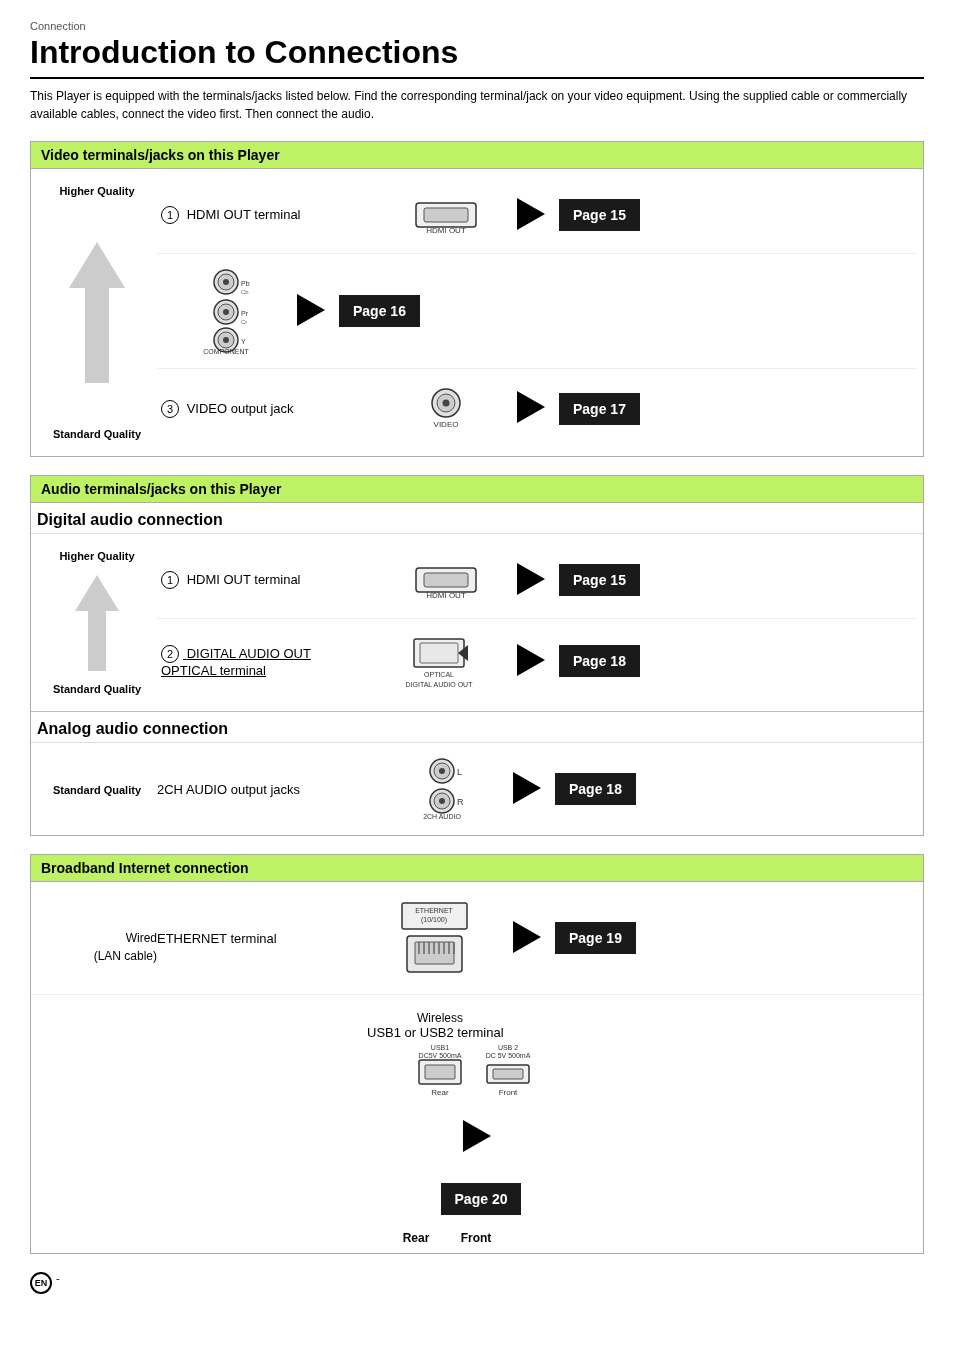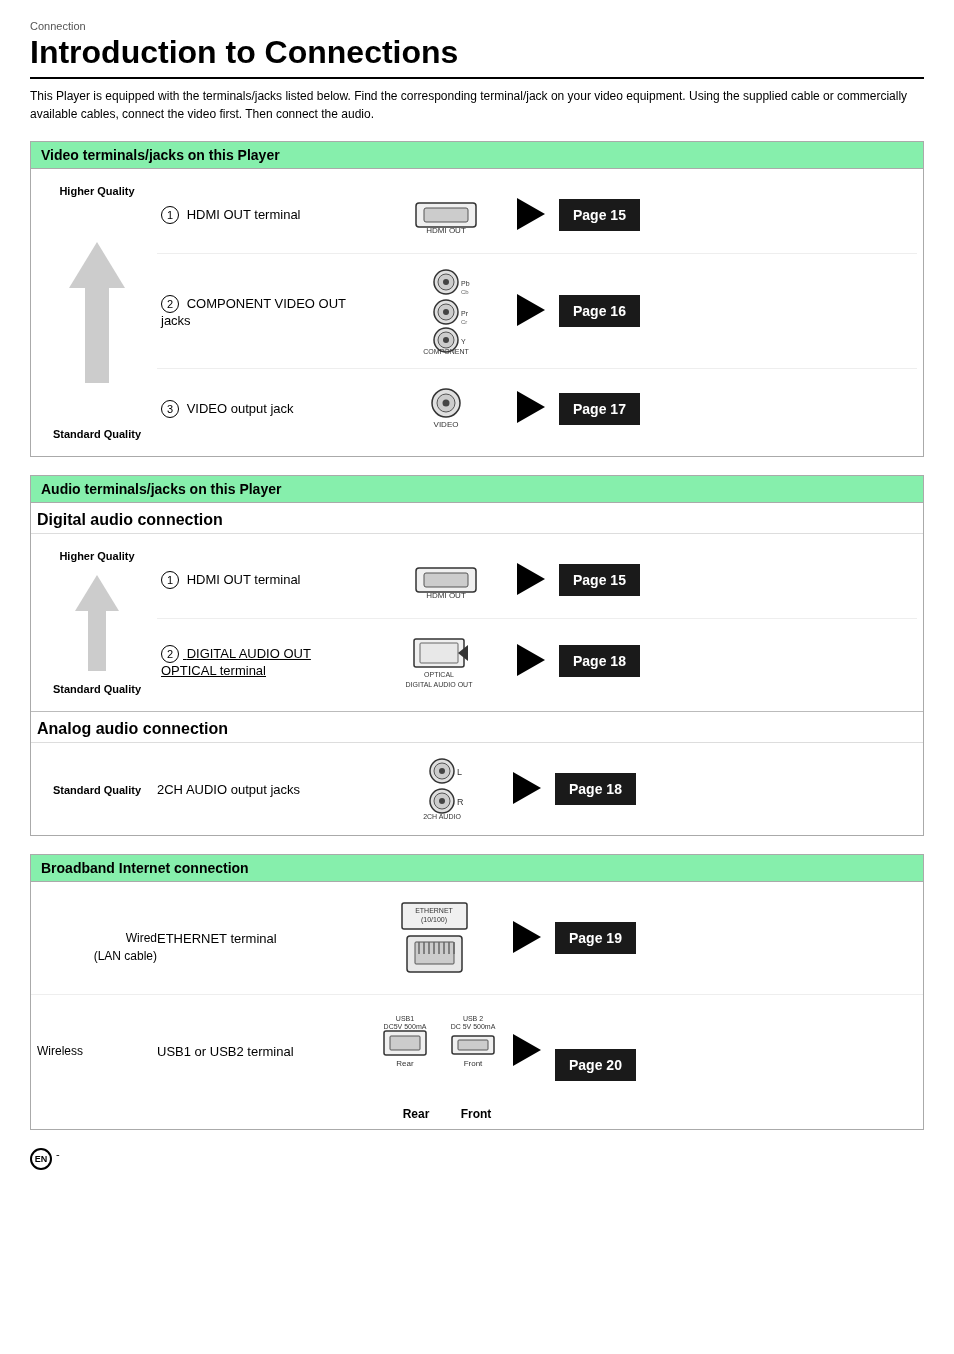--- a/index.html
+++ b/index.html
@@ -28,21 +28,21 @@
     }
 
     .intro-text {
       font-size: 12px;
       line-height: 1.5;
       margin-bottom: 18px;
     }
 
     
     .section-header {
-      background: #86efac;
+      background: #bef264;
       font-weight: bold;
       font-size: 14px;
       padding: 5px 10px;
       margin-bottom: 0;
       border: 1px solid #888;
     }
 
     .section-box {
       border: 1px solid #aaa;
       margin-bottom: 18px;
@@ -211,25 +211,20 @@
         </div>
         <div class="arrow-right-col">
           <div class="arrow-right"></div>
         </div>
         <div style="margin-left:8px;">
           <span class="page-btn">Page 15</span>
         </div>
       </div>
 
       <div style="display:flex;align-items:center;padding:12px 4px;border-bottom:1px solid #eee;">
-        <div class="terminal-col">
-          <span class="terminal-num">2</span>
-          <span style="white-space:pre-line;">COMPONENT VIDEO OUT
-jacks</span>
-        </div>
         <div class="icon-col">
           <svg class="icon-svg" width="80" height="90" viewBox="0 0 80 90">
 
             <circle cx="40" cy="16" r="12" fill="#e0e0e0" stroke="#333" stroke-width="1.5"></circle>
             <circle cx="40" cy="16" r="8" fill="#ccc" stroke="#555" stroke-width="1"></circle>
             <circle cx="40" cy="16" r="3" fill="#444"></circle>
             <text x="55" y="20" font-size="7" fill="#333">Pb</text>
             <text x="55" y="28" font-size="6" fill="#666">Cb</text>
 
             <circle cx="40" cy="46" r="12" fill="#e0e0e0" stroke="#333" stroke-width="1.5"></circle>
@@ -414,21 +409,21 @@
       </svg>
     </div>
     <div class="arrow-right-col">
       <div class="arrow-right"></div>
     </div>
     <div style="margin-left:8px;">
       <span class="page-btn">Page 19</span>
     </div>
   </div>
 
-  <div style="display:flex;align-items:center;padding:16px 6px;">
+  <div style="display:flex;align-items:center;padding:16px 6px;flex-direction:column;">
     <div class="label-col" style="width:120px;font-size:12px;">
       <span>Wireless</span>
     </div>
     <div class="terminal-col">
       <span>USB1 or USB2 terminal</span>
     </div>
     <div class="icon-col">
       <svg class="icon-svg" width="120" height="80" viewBox="0 0 120 80">
 
         <rect x="2" y="20" width="42" height="24" rx="2" fill="#f0f0f0" stroke="#333" stroke-width="1.5"></rect>

